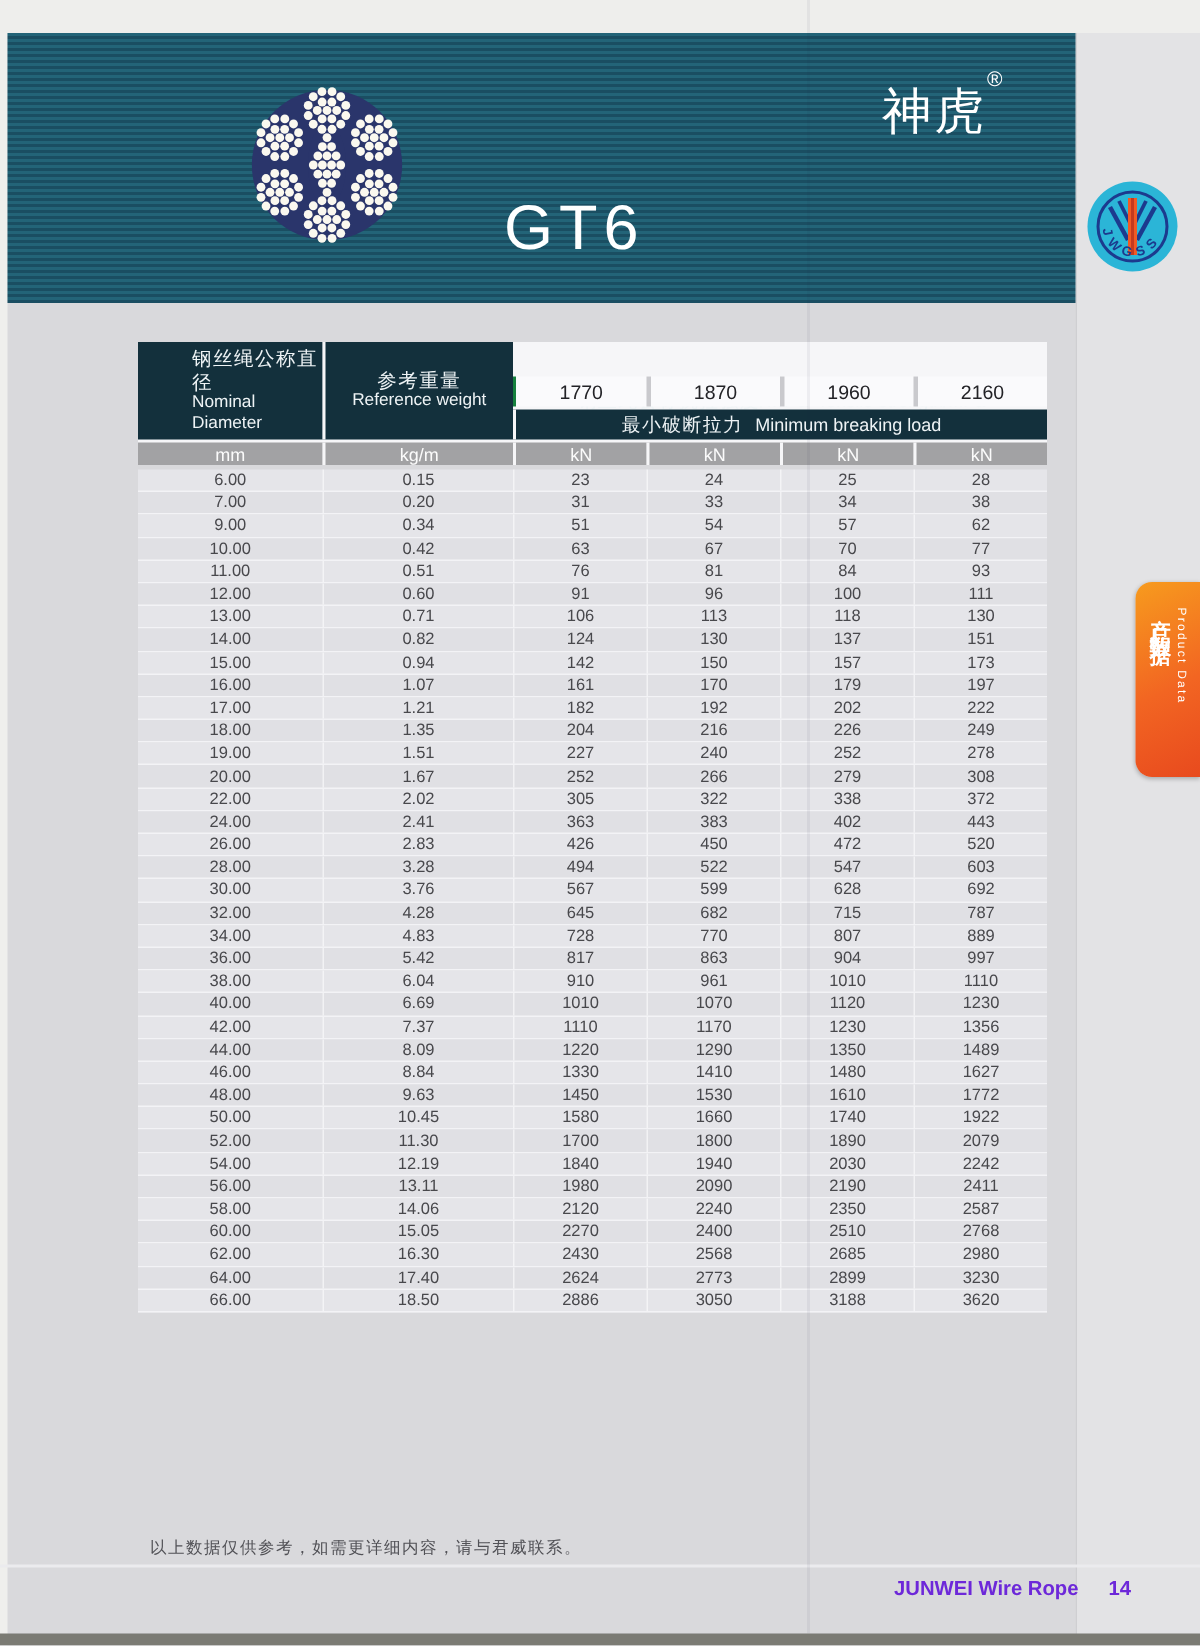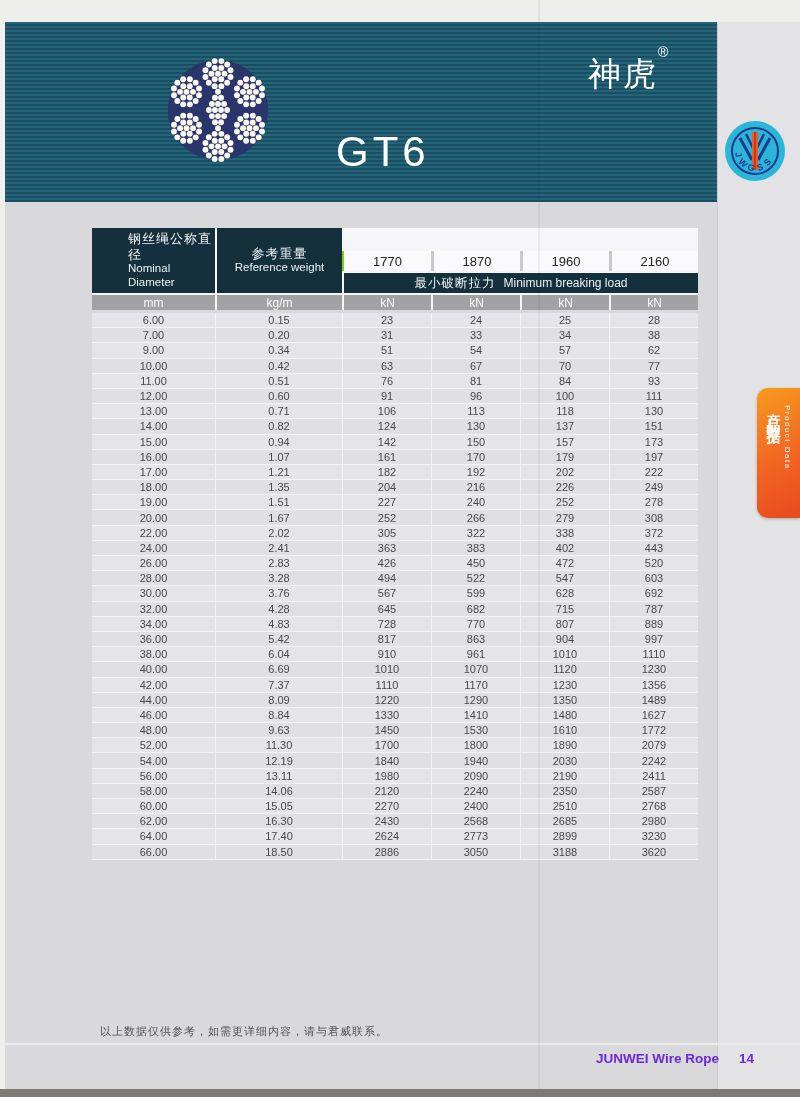--- a/index.html
+++ b/index.html
@@ -40,21 +40,21 @@
   .cellA{grid-column:1;grid-row:1/4;padding-left:36px;}
   .cellB{grid-column:2;grid-row:1/4;border-left:2px solid #f6f6f8;}
   .cellC{grid-column:3/7;grid-row:1;border-left:2px solid #f6f6f8;flex-direction:row;gap:5px;margin-top:39px;}
   .cellE{grid-column:3/7;grid-row:3;border-left:2px solid #f6f6f8;flex-direction:row;gap:8px;}
   .cn{font-size:13px;letter-spacing:1px;}
   .en{font-size:11.5px;}
   .cellC .cn,.cellE .cn{font-size:12.5px;}
   .cellC .en,.cellE .en{font-size:12px;}
   .grade{grid-row:2;background:#fafafc;display:flex;align-items:center;justify-content:center;
          font-size:13px;color:#232327;box-sizing:border-box;border-left:3px solid #c9c9cd;}
-  .g1{grid-column:3;border-left:2px solid #84cc16;}
+  .g1{grid-column:3;border-left:2px solid #15803d;}
   .g2{grid-column:4;} .g3{grid-column:5;} .g4{grid-column:6;}
   .unit{grid-row:4;background:#a2a2a4;color:#fbfbfb;font-size:12px;display:flex;
         align-items:center;justify-content:center;box-sizing:border-box;border-left:2px solid #f6f6f8;}
   .u1{grid-column:1;border-left:none;} .u2{grid-column:2;} .u3{grid-column:3;}
   .u4{grid-column:4;} .u5{grid-column:5;} .u6{grid-column:6;}
 
   .tbody{margin-top:3px;}
   .trow{display:grid;grid-template-columns:123px 127px 89px 89px 89px 89px;height:15.2px;
         box-sizing:border-box;border-bottom:1px solid #f3f3f6;background:#e5e5e9;}
   .trow:nth-child(even){background:#e0e0e4;}
@@ -489,20 +489,28 @@
         </div>
         <div class="trow">
           <div class="td">48.00</div>
           <div class="td">9.63</div>
           <div class="td">1450</div>
           <div class="td">1530</div>
           <div class="td">1610</div>
           <div class="td">1772</div>
         </div>
         <div class="trow">
+          <div class="td">50.00</div>
+          <div class="td">10.45</div>
+          <div class="td">1580</div>
+          <div class="td">1660</div>
+          <div class="td">1740</div>
+          <div class="td">1922</div>
+        </div>
+        <div class="trow">
           <div class="td">52.00</div>
           <div class="td">11.30</div>
           <div class="td">1700</div>
           <div class="td">1800</div>
           <div class="td">1890</div>
           <div class="td">2079</div>
         </div>
         <div class="trow">
           <div class="td">54.00</div>
           <div class="td">12.19</div>

